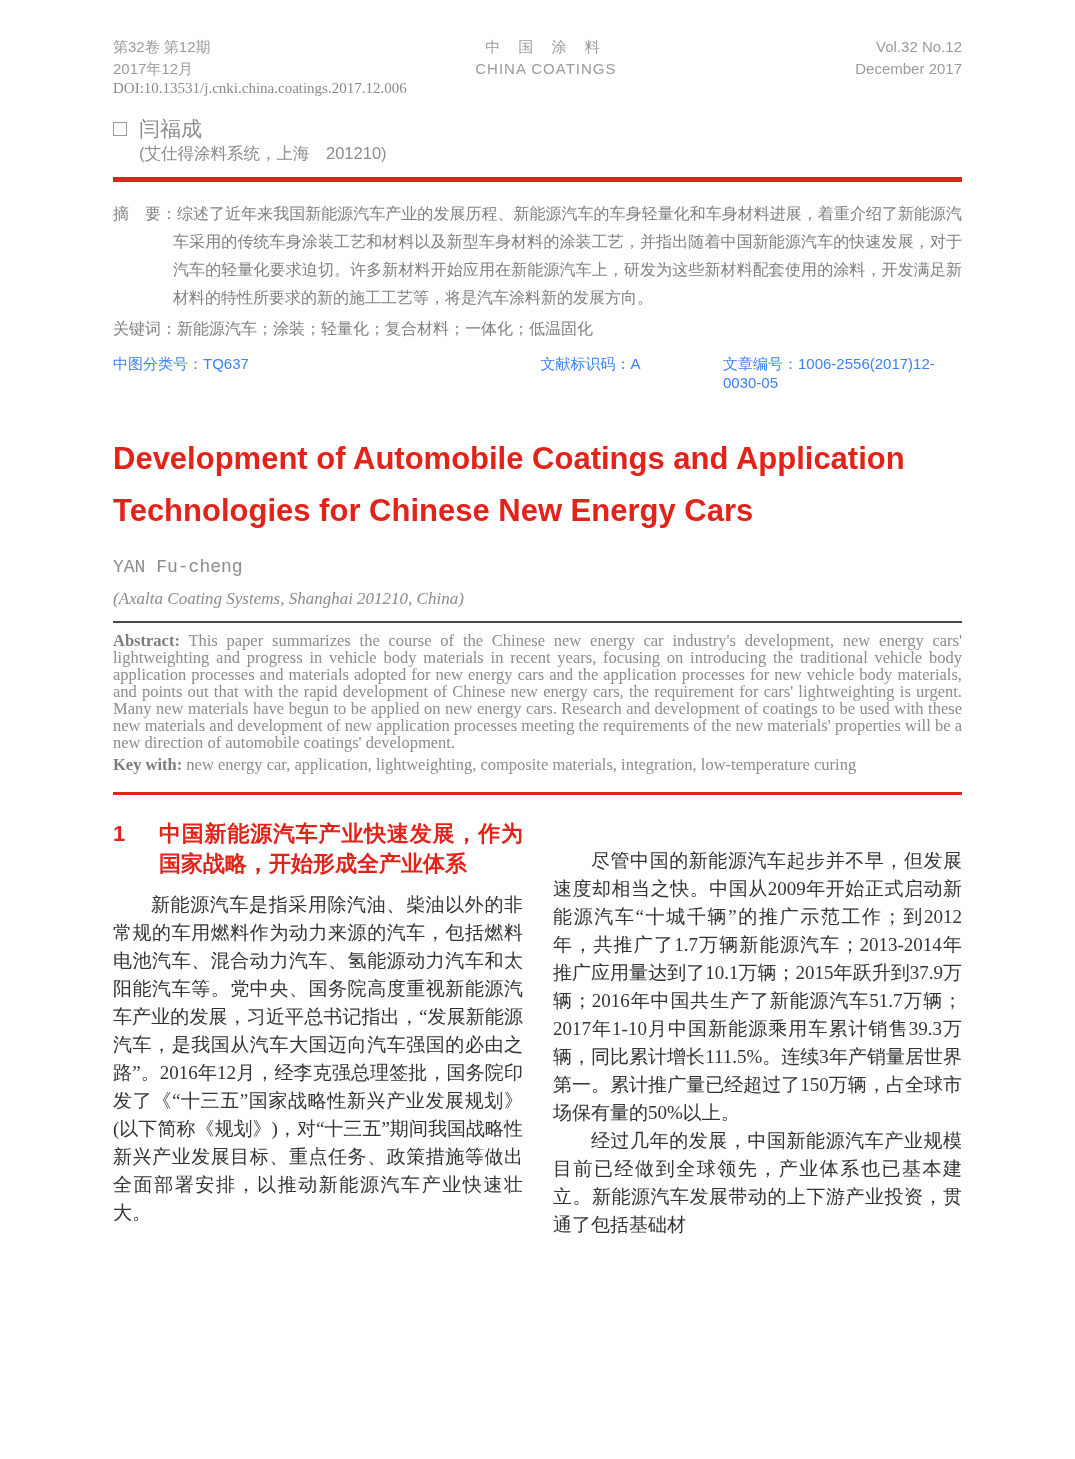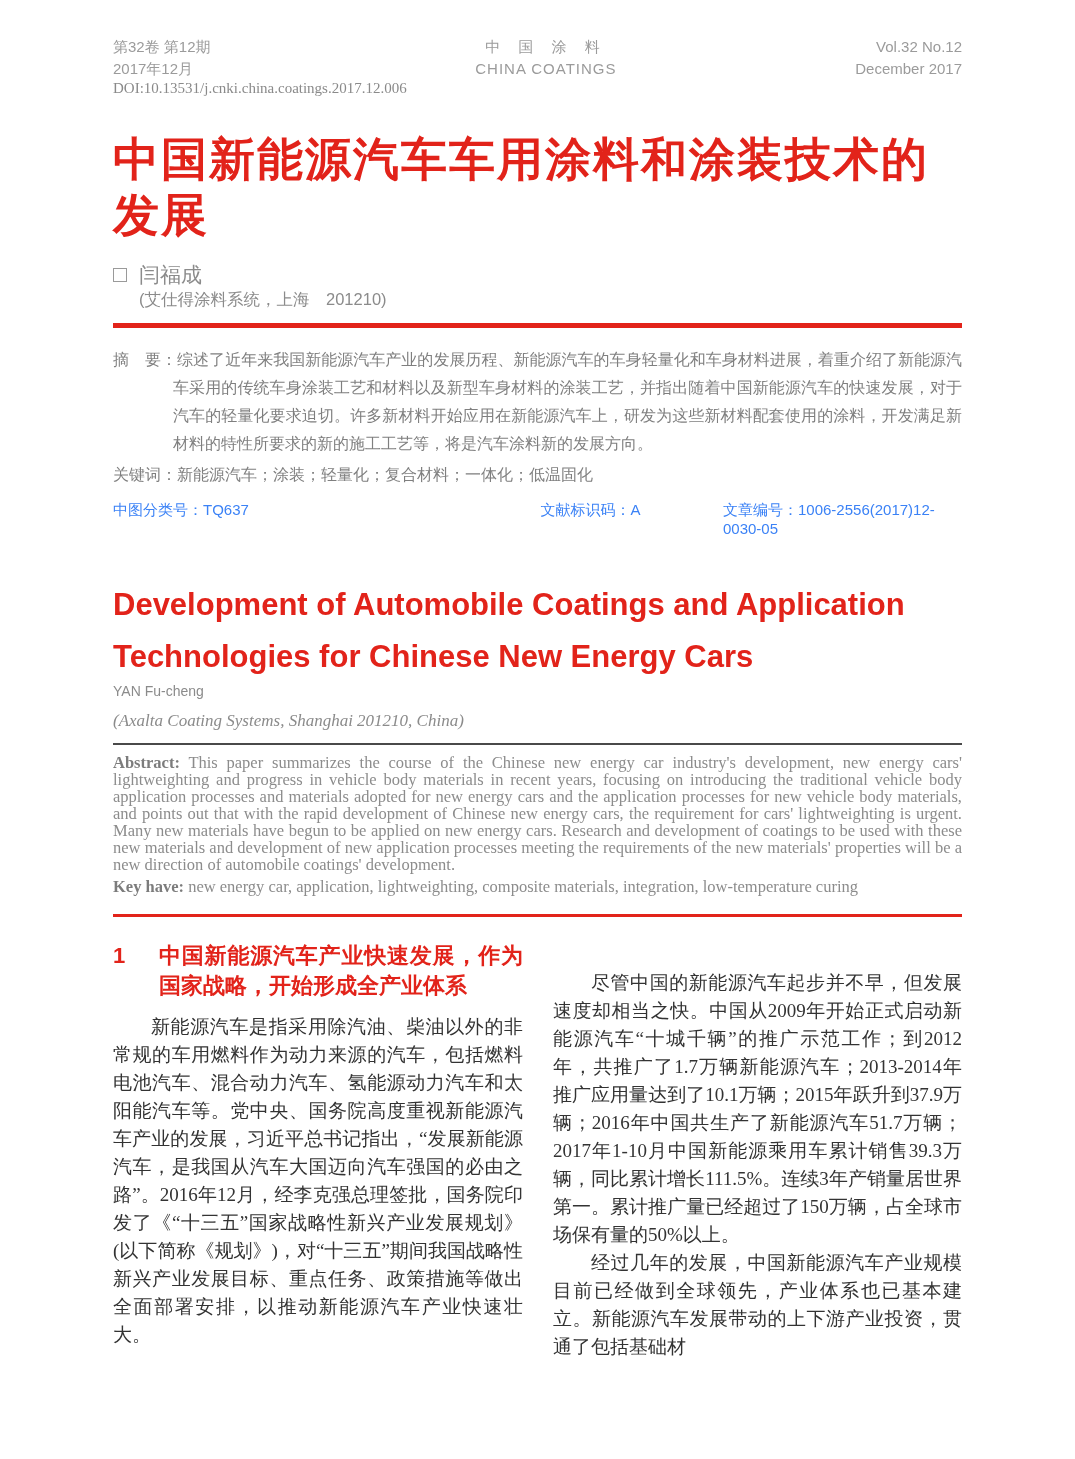--- a/index.html
+++ b/index.html
@@ -56,21 +56,21 @@
 
   
   .title-en {
     margin-top: 42px;
     color: #e2231a;
     font-size: 31px;
     font-weight: bold;
     line-height: 1.68;
     width: 810px;
   }
-  .author-en { color: #8b8b8b; font-size: 14px; }
+  .author-en { margin-top: 20px; color: #8b8b8b; font-size: 18px; font-family: Liberation Mono, monospace; }
   .affil-en { margin-top: 12px; color: #8b8b8b; font-size: 17px; font-style: italic; font-family: "Liberation Serif", serif; }
   .rule-dark { margin-top: 12px; height: 2px; background: #4a4a4a; width: 849px; }
   .abstract-en {
     margin-top: 9px;
     color: #8c8c8c;
     font-size: 16.5px;
     line-height: 17px;
     text-align: justify;
     font-family: "Liberation Serif", serif;
     width: 849px;
@@ -115,21 +115,20 @@
       <div class="cn">中 国 涂 料</div>
       <div>CHINA COATINGS</div>
     </div>
     <div class="col right">
       <div>Vol.32  No.12</div>
       <div>December  2017</div>
     </div>
   </div>
   <div class="doi-line">DOI:10.13531/j.cnki.china.coatings.2017.12.006</div>
 
-  <h1 class="title-cn">中国新能源汽车车用涂料和涂装技术的发展</h1>
   <div class="author-row">
     <span class="author-marker"></span>
     <span>闫福成</span>
   </div>
   <div class="affil-cn">(艾仕得涂料系统，上海　201210)</div>
   <div class="rule-red-thick"></div>
 
   <div class="abstract-cn"><span>摘　要：</span><span>综述了近年来我国新能源汽车产业的发展历程、新能源汽车的车身轻量化和车身材料进展，着重介绍了新能源汽车采用的传统车身涂装工艺和材料以及新型车身材料的涂装工艺，并指出随着中国新能源汽车的快速发展，对于汽车的轻量化要求迫切。许多新材料开始应用在新能源汽车上，研发为这些新材料配套使用的涂料，开发满足新材料的特性所要求的新的施工工艺等，将是汽车涂料新的发展方向。</span></div>
   <div class="keywords-cn"><span>关键词：</span><span>新能源汽车；涂装；轻量化；复合材料；一体化；低温固化</span></div>
   <div class="class-row">
@@ -137,21 +136,21 @@
     <span class="c2">文献标识码：A</span>
     <span class="c3">文章编号：1006-2556(2017)12-0030-05</span>
   </div>
 
   <h2 class="title-en">Development of Automobile Coatings and Application Technologies for Chinese New Energy Cars</h2>
   <div class="author-en">YAN Fu-cheng</div>
   <div class="affil-en">(Axalta Coating Systems, Shanghai 201210, China)</div>
   <div class="rule-dark"></div>
 
   <div class="abstract-en"><b>Abstract:</b><span> This paper summarizes the course of the Chinese new energy car industry's development, new energy cars' lightweighting and progress in vehicle body materials in recent years, focusing on introducing the traditional vehicle body application processes and materials adopted for new energy cars and the application processes for new vehicle body materials, and points out that with the rapid development of Chinese new energy cars, the requirement for cars' lightweighting is urgent. Many new materials have begun to be applied on new energy cars. Research and development of coatings to be used with these new materials and development of new application processes meeting the requirements of the new materials' properties will be a new direction of automobile coatings' development.</span></div>
-  <div class="keywords-en"><b>Key have:</b><span> new energy car, application, lightweighting, composite materials, integration, low-temperature curing</span></div>
+  <div class="keywords-en"><b>Key with:</b><span> new energy car, application, lightweighting, composite materials, integration, low-temperature curing</span></div>
   <div class="rule-red-thin"></div>
 
   <div class="columns">
     <div class="col-left">
       <div class="sec-heading">
         <span class="num">1</span>
         <span class="txt">中国新能源汽车产业快速发展，作为国家战略，开始形成全产业体系</span>
       </div>
       <p class="body-para">新能源汽车是指采用除汽油、柴油以外的非常规的车用燃料作为动力来源的汽车，包括燃料电池汽车、混合动力汽车、氢能源动力汽车和太阳能汽车等。党中央、国务院高度重视新能源汽车产业的发展，习近平总书记指出，“发展新能源汽车，是我国从汽车大国迈向汽车强国的必由之路”。2016年12月，经李克强总理签批，国务院印发了《“十三五”国家战略性新兴产业发展规划》(以下简称《规划》)，对“十三五”期间我国战略性新兴产业发展目标、重点任务、政策措施等做出全面部署安排，以推动新能源汽车产业快速壮大。</p>
     </div>

